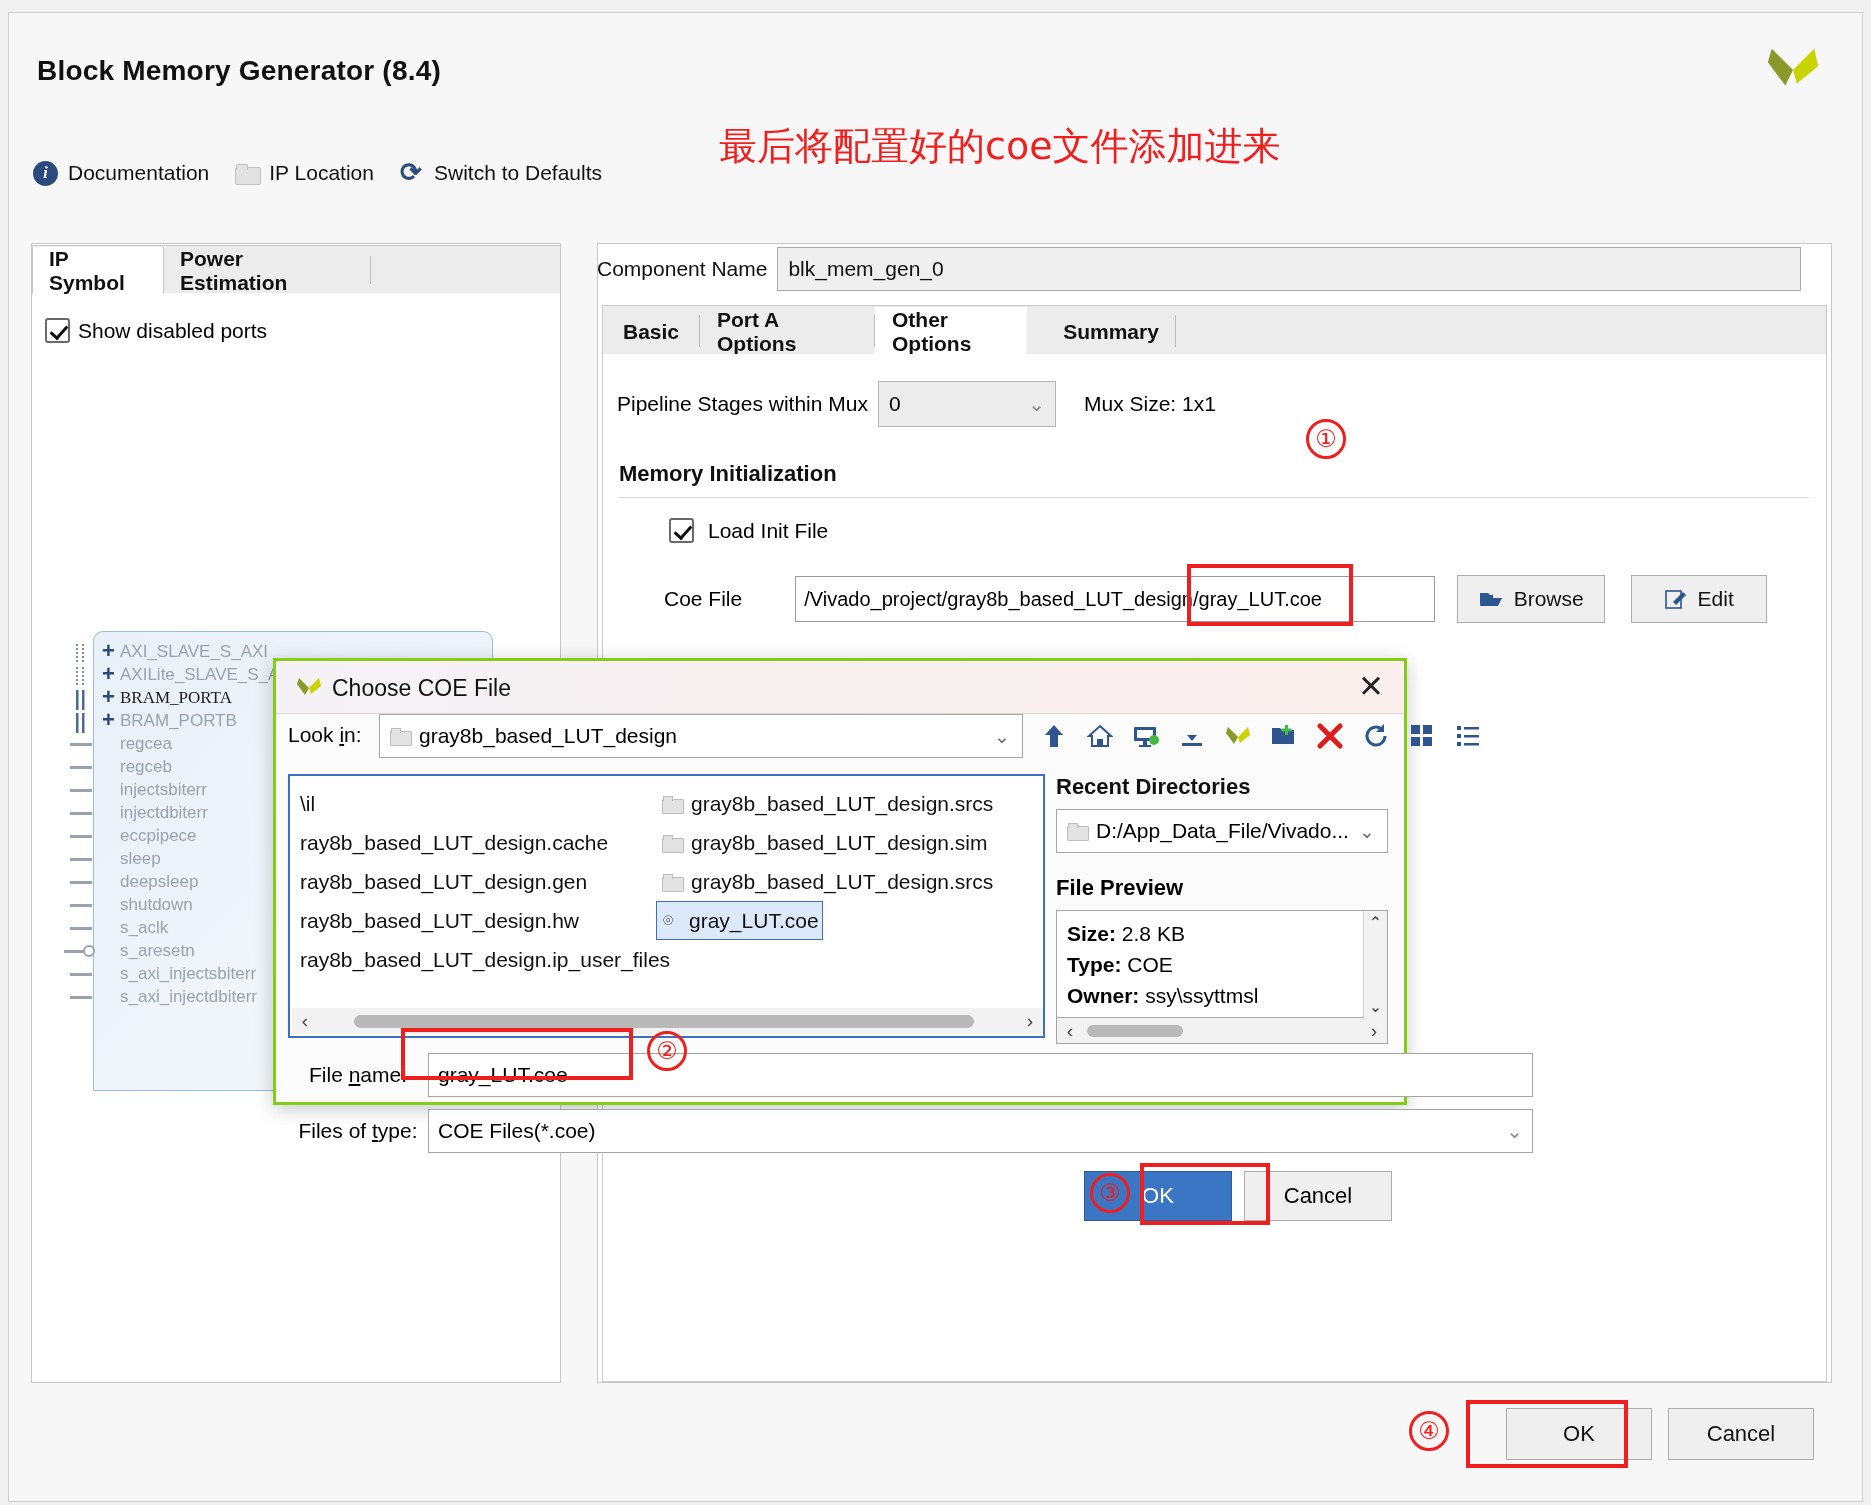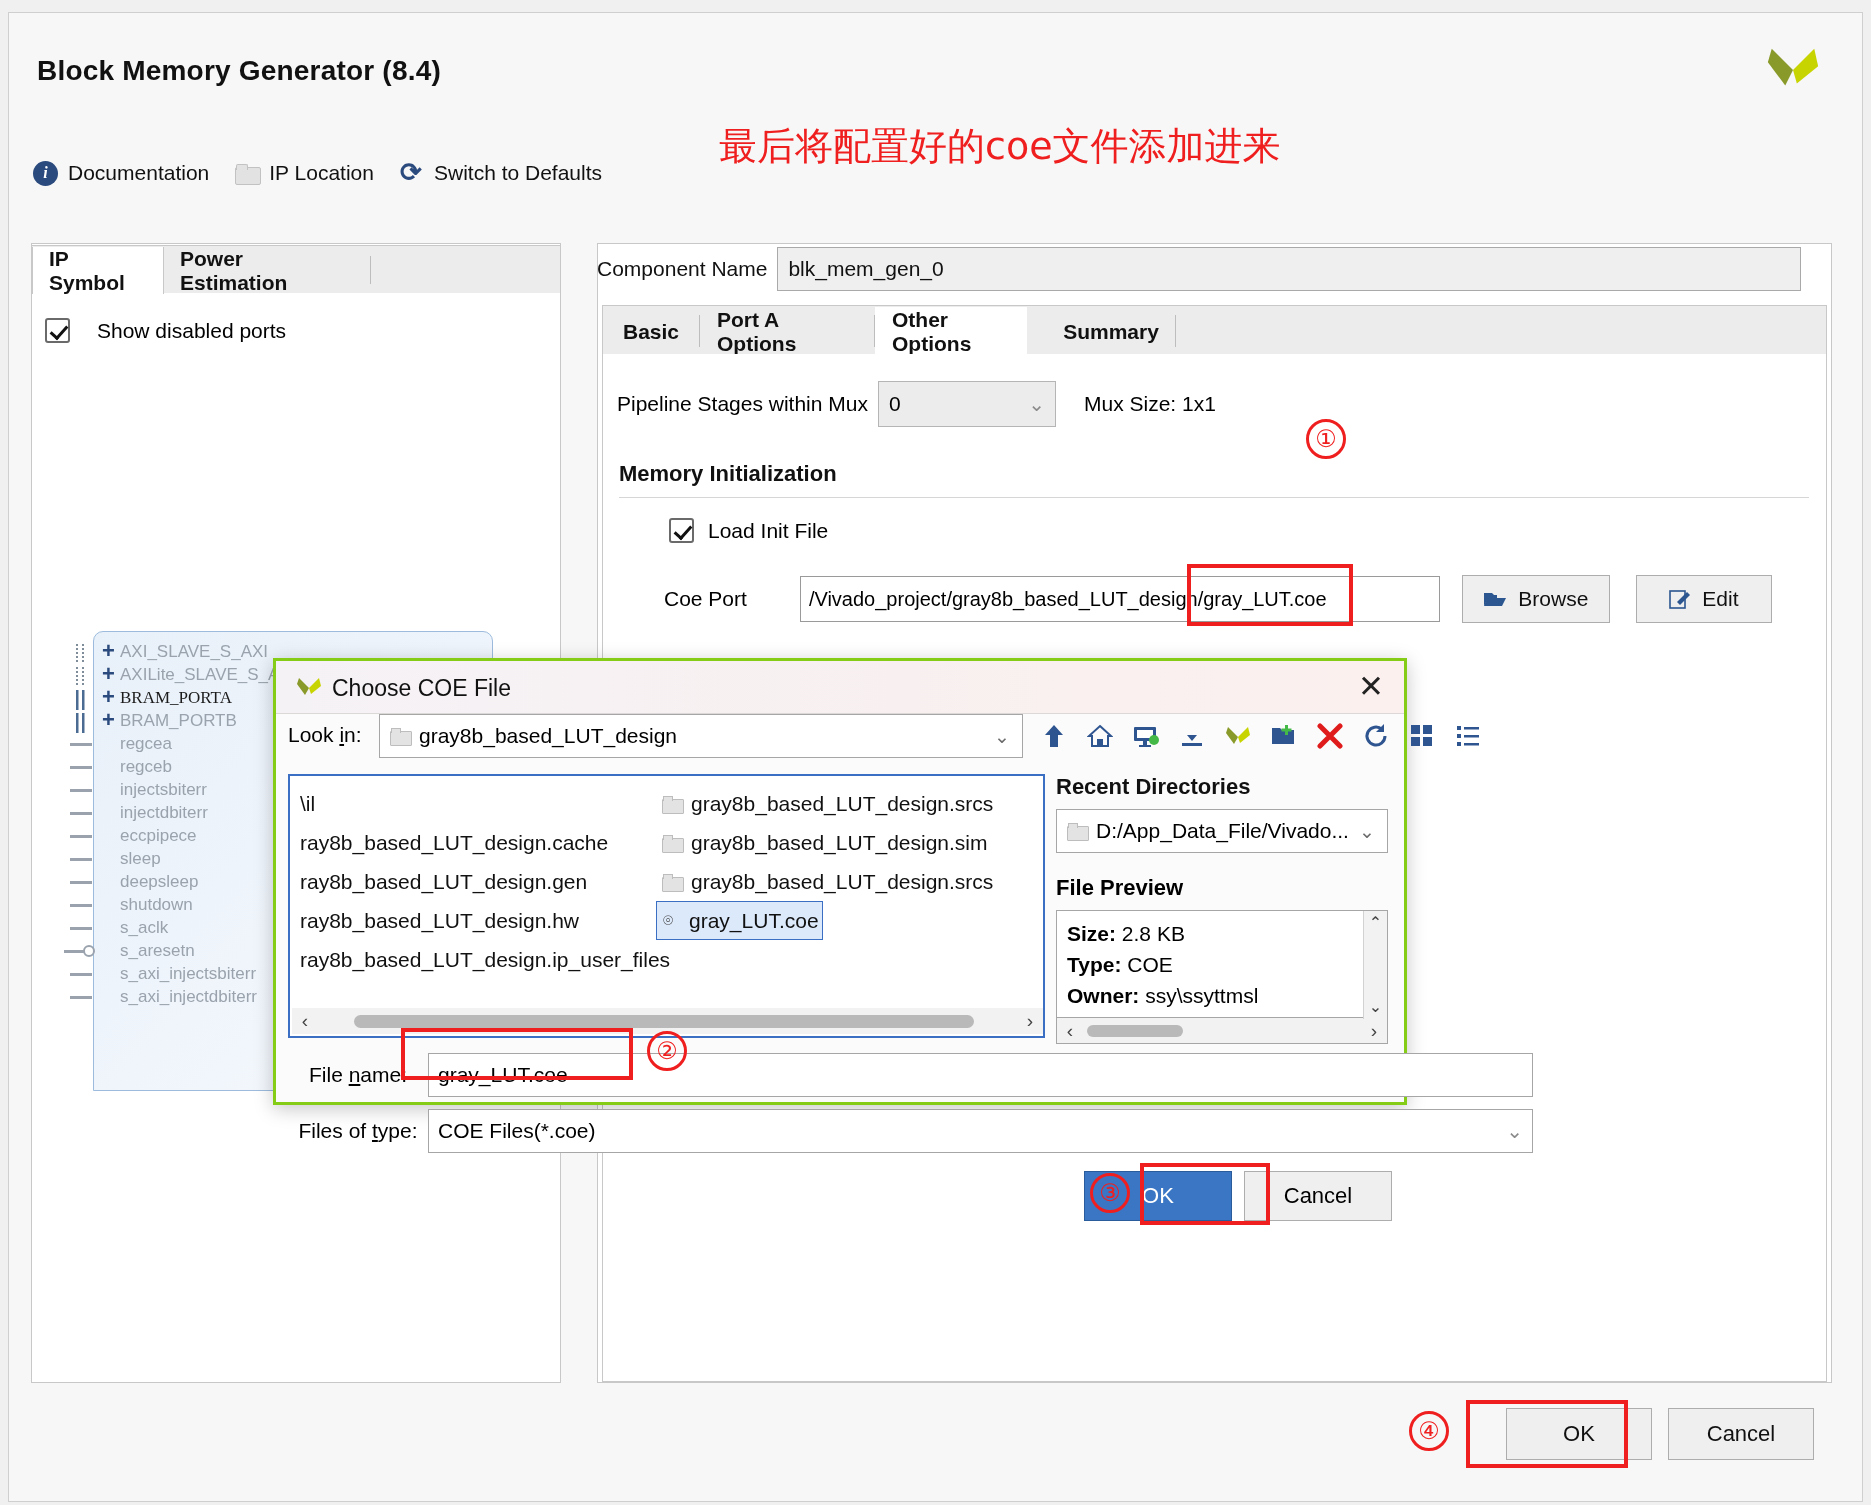--- a/index.html
+++ b/index.html
@@ -29,21 +29,21 @@
   .cn-note{ position:absolute; left:710px; top:108px; font-size:38px; color:#f01f1f;
      font-family:"DejaVu Sans", sans-serif; font-weight:500; white-space:nowrap;}
 
   
   .left-pane{ position:absolute; left:22px; top:230px; width:530px; height:1140px; background:#fff; border:1px solid #c8c8c8;}
   .tabstrip{ position:absolute; left:22px; top:232px; width:530px; height:48px; background:#ececec; border:1px solid #c8c8c8; border-bottom:none;}
   .tab{ position:absolute; top:1px; height:47px; display:flex; align-items:center; justify-content:center;
         font-size:21px; font-weight:bold; color:#111; padding:0 16px;}
   .tab.sel{ background:#fff; border-left:1px solid #c8c8c8; border-right:1px solid #c8c8c8; }
   .tab-sep{ position:absolute; top:10px; width:1px; height:28px; background:#bdbdbd;}
-  .showports{ position:absolute; left:36px; top:305px; display:flex; align-items:center; gap:27px; font-size:21px;}
+  .showports{ position:absolute; left:36px; top:305px; display:flex; align-items:center; gap:8px; font-size:21px;}
   .cb{ width:25px;height:25px;border:2px solid #6a6a6a;border-radius:3px;background:#fff;position:relative;display:inline-block;}
   .cb.on:after{ content:"";position:absolute;left:7px;top:2px;width:7px;height:14px;border:solid #111;border-width:0 3px 3px 0;transform:rotate(42deg);}
 
   
   .ipsym{ position:absolute; left:84px; top:618px; width:400px; height:460px;
           background:linear-gradient(135deg,#e8f0f9 0%, #eef4fb 45%, #f6f9fd 100%);
           border:1px solid #9cbbdd; border-radius:10px 10px 0 0;}
   .port{ position:absolute; left:26px; font-size:17px; color:#9aa3ad; white-space:nowrap; font-family:"Liberation Sans",sans-serif;}
   .port.dark{ color:#1c1c1c;font-family:Liberation Serif, serif; }
   .plus{ position:absolute; left:8px; font-size:22px; color:#2b4a7d; font-weight:bold; line-height:1;}
@@ -256,21 +256,21 @@
 
   <div class="sec-title">Memory Initialization</div>
   <div class="sec-rule"></div>
 
   <div class="load-init">
     <span class="cb on"></span>
     <span>Load Init File</span>
   </div>
 
   <div class="coe-row">
-    <span class="coe-lbl">Coe Port</span>
+    <span class="coe-lbl">Coe File</span>
     <div class="coe-input">/Vivado_project/gray8b_based_LUT_design/gray_LUT.coe</div>
     <div class="btn" style="width:148px;margin-left:22px;">
       <svg width="24" height="20" viewBox="0 0 24 20">
         <path d="M1 4h8l2 2h3v3H5L1 17z" fill="#2b5690"></path>
           <path d="M4 9h19l-4 8H1z" fill="#2b5690"></path>
       </svg>
       <span>Browse</span>
     </div>
     <div class="btn" style="width:136px;margin-left:26px;">
       <svg width="22" height="22" viewBox="0 0 22 22">

